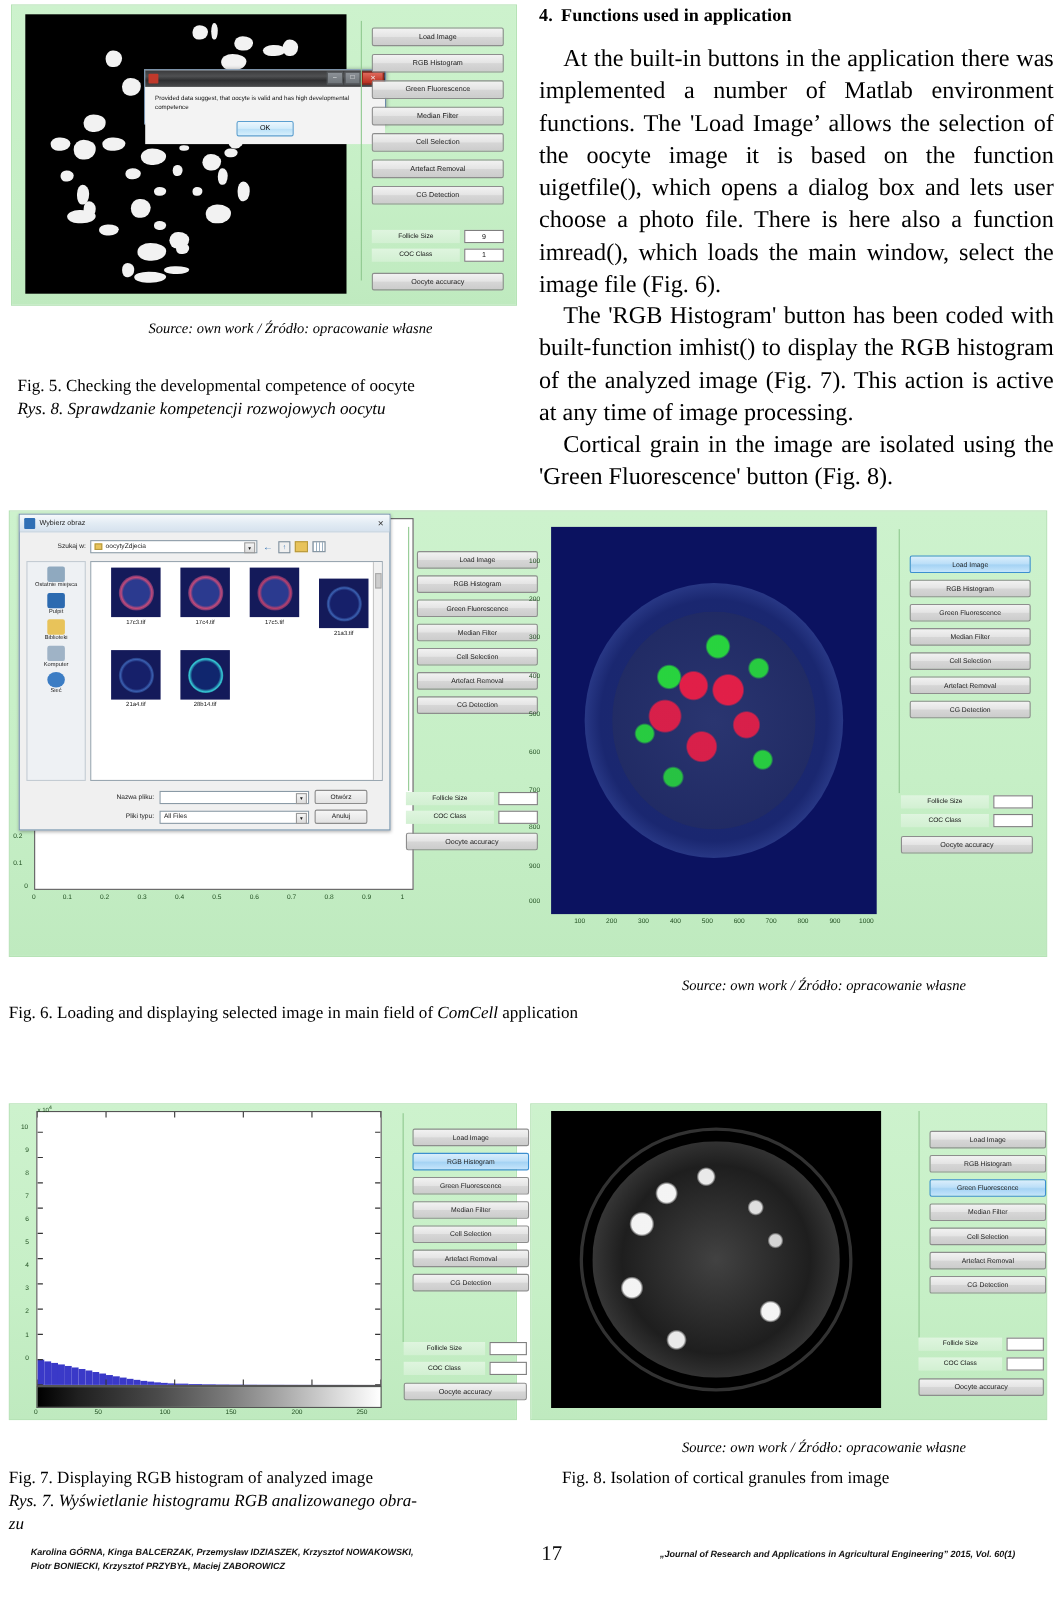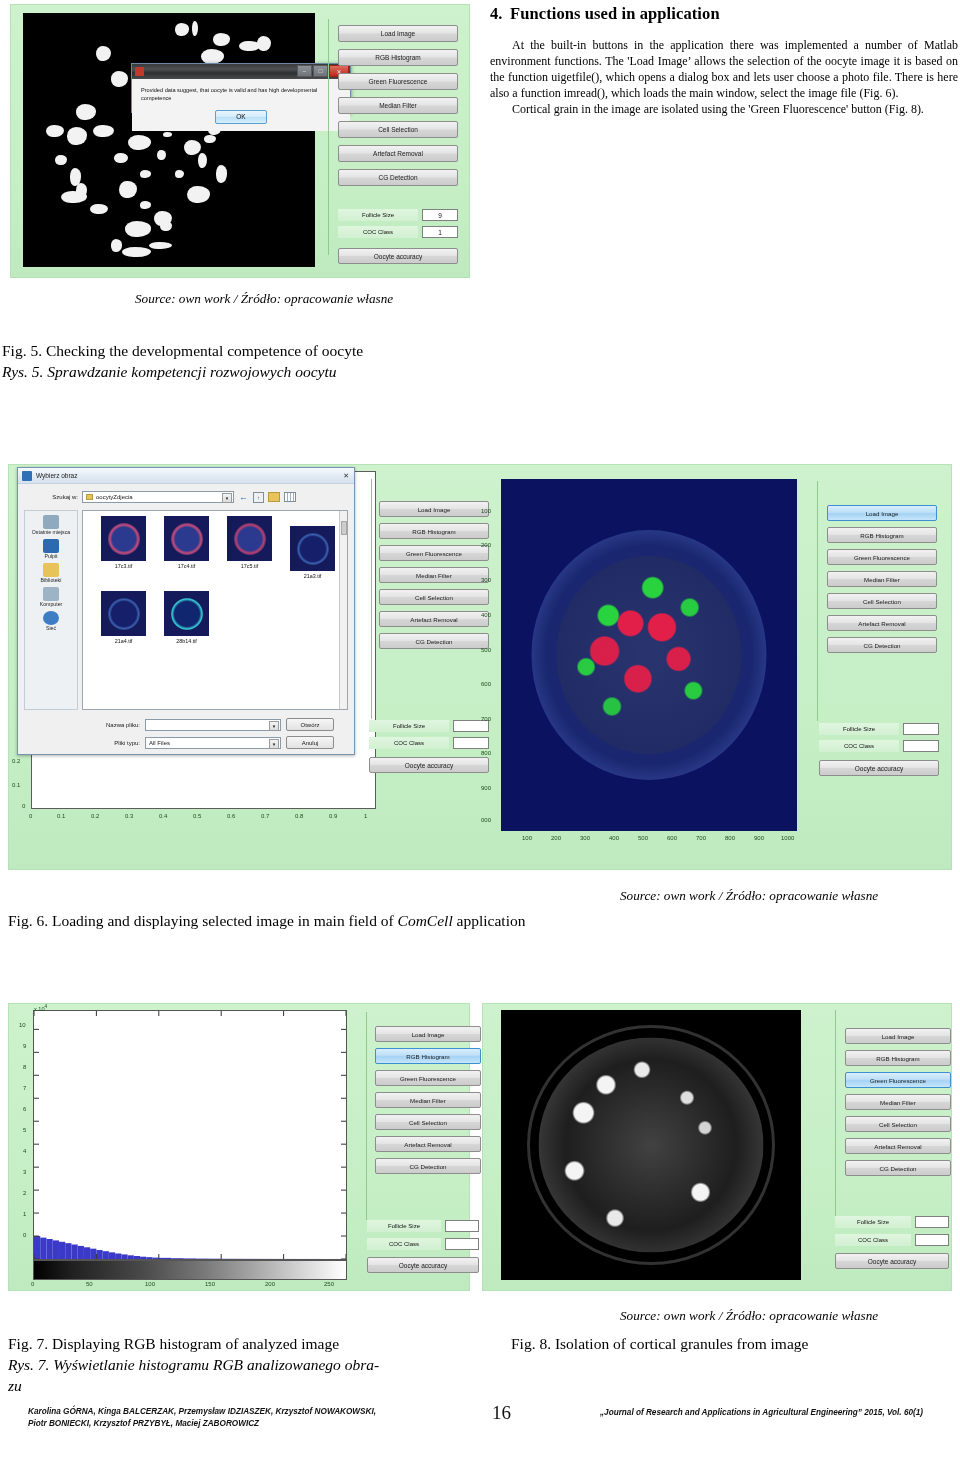--- a/index.html
+++ b/index.html
@@ -19,21 +19,21 @@
   
   .col-right-text {
     position:absolute; left:490px; top:4px; width:468px;
   }
   .sec-head {
     font-size: 16.5px; font-weight: bold; letter-spacing:.1px;
     margin: 0 0 14px 0;
   }
   .sec-head .num { display:inline-block; width:20px; }
   .body-par {
-    font-size: 12px; line-height: 1.33; text-align: justify;
+    font-size: 22px; line-height: 1.33; text-align: justify;
     text-justify: inter-word;
     margin: 0; text-indent: 22px;
     hyphens: manual;
   }
   .body-par + .body-par { margin-top: 0px; }
 
   
   .gui {
     background:#c8f0c8; position:absolute;
     border:1px solid #b6e3b6;
@@ -173,20 +173,21 @@
 </head>
 <body>
 
 <div class="page">
 
   <div class="col-right-text">
     <div class="sec-head">
       <span class="num">4.</span><span>Functions used in application</span>
     </div>
     <p class="body-par">At the built-in buttons in the application there was implemented a number of Matlab environment functions. The 'Load Image’ allows the selection of the oocyte image it is based on the function uigetfile(), which opens a dialog box and lets user choose a photo file. There is here also a function imread(), which loads the main window, select the image file (Fig. 6).</p>
+    <p class="body-par">The 'RGB Histogram' button has been coded with built-function imhist() to display the RGB histogram of the analyzed image (Fig. 7). This action is active at any time of image processing.</p>
     <p class="body-par">Cortical grain in the image are isolated using the 'Green Fluorescence' button (Fig. 8).</p>
   </div>
 
   <div class="gui grad" id="fig5">
 
     <div class="imgbox">
 
       <div class="blob" style="left:52%;top:4%;width:5%;height:5%;"></div>
       <div class="blob" style="left:58%;top:3%;width:2%;height:6%;"></div>
       <div class="blob" style="left:65%;top:8%;width:6%;height:5%;"></div>
@@ -259,23 +260,23 @@
     <div style="position:absolute;left:327px;top:221px;width:120px;display:flex;gap:4px;">
       <div class="mlabel" style="flex:1;height:12px;font-size:6px;">COC Class</div>
       <div class="medit" style="width:36px;height:12px;font-size:6.5px;">1</div>
     </div>
     <div class="btn-panel" style="left:327px;top:243px;width:120px;">
       <div class="mbtn" style="height:16px;font-size:6.5px;">Oocyte accuracy</div>
     </div>
   </div>
 
   <div class="src-line" style="left:135px;top:291px;">Source: own work / Źródło: opracowanie własne</div>
-  <div class="cap" style="left:2px;top:340px;width:470px;">
+  <div class="cap" style="left:16px;top:340px;width:470px;">
     <div>Fig. 5. Checking the developmental competence of oocyte</div>
-    <div class="pl">Rys. 5. Sprawdzanie kompetencji rozwojowych oocytu</div>
+    <div class="pl">Rys. 8. Sprawdzanie kompetencji rozwojowych oocytu</div>
   </div>
 
   <div class="gui grad" id="fig6">
 
     <div style="position:absolute;left:22px;top:6px;width:345px;height:338px;background:#ffffff;border:1px solid #5c5c5c;"></div>
     <div class="axisnum" style="left:3px;top:293px;">0.2</div>
     <div class="axisnum" style="left:3px;top:317px;">0.1</div>
     <div class="axisnum" style="left:13px;top:338px;">0</div>
     <div class="axisnum" style="left:20px;top:348px;">0</div>
     <div class="axisnum" style="left:48px;top:348px;">0.1</div>
@@ -663,17 +664,17 @@
   </div>
   <div class="cap" style="left:511px;top:1333px;width:470px;">
     <div>Fig. 8. Isolation of cortical granules from image</div>
   </div>
 
   <div class="footer">
     <div class="f-auth">
       <div>Karolina GÓRNA, Kinga BALCERZAK, Przemysław IDZIASZEK, Krzysztof NOWAKOWSKI,</div>
       <div>Piotr BONIECKI, Krzysztof PRZYBYŁ, Maciej ZABOROWICZ</div>
     </div>
-    <div class="f-page">16</div>
+    <div class="f-page">17</div>
     <div class="f-jour">„Journal of Research and Applications in Agricultural Engineering” 2015, Vol. 60(1)</div>
   </div>
 
 </div>
 
 </body></html>

